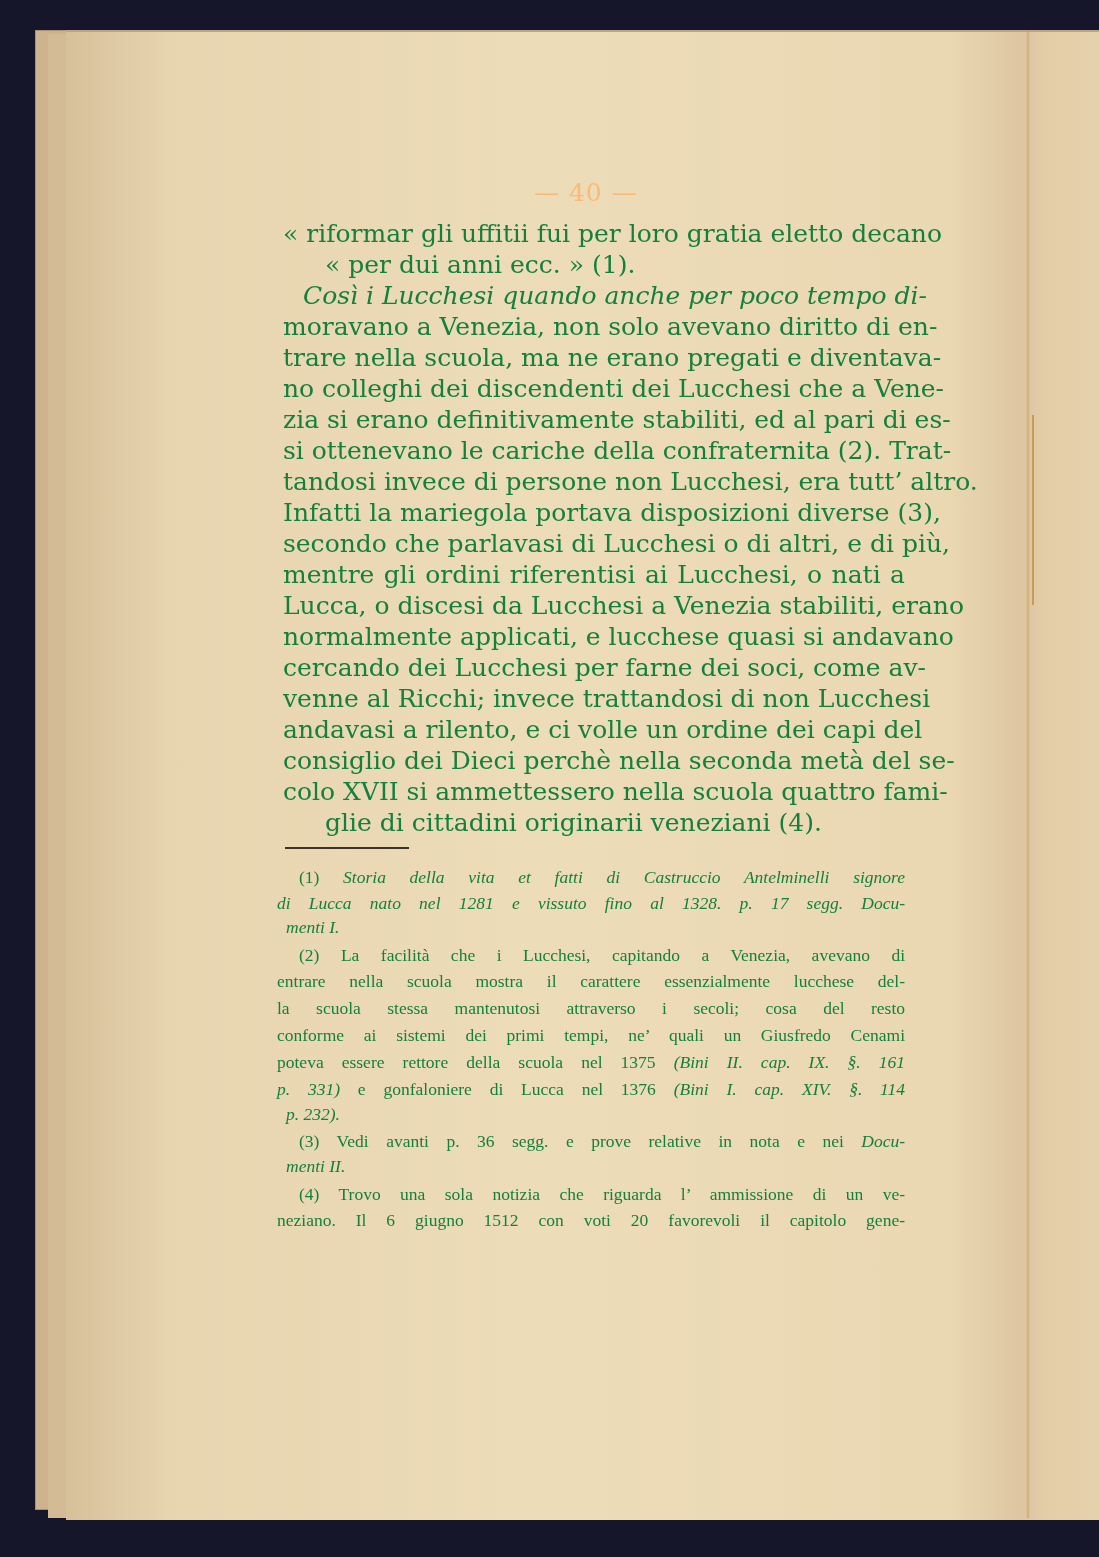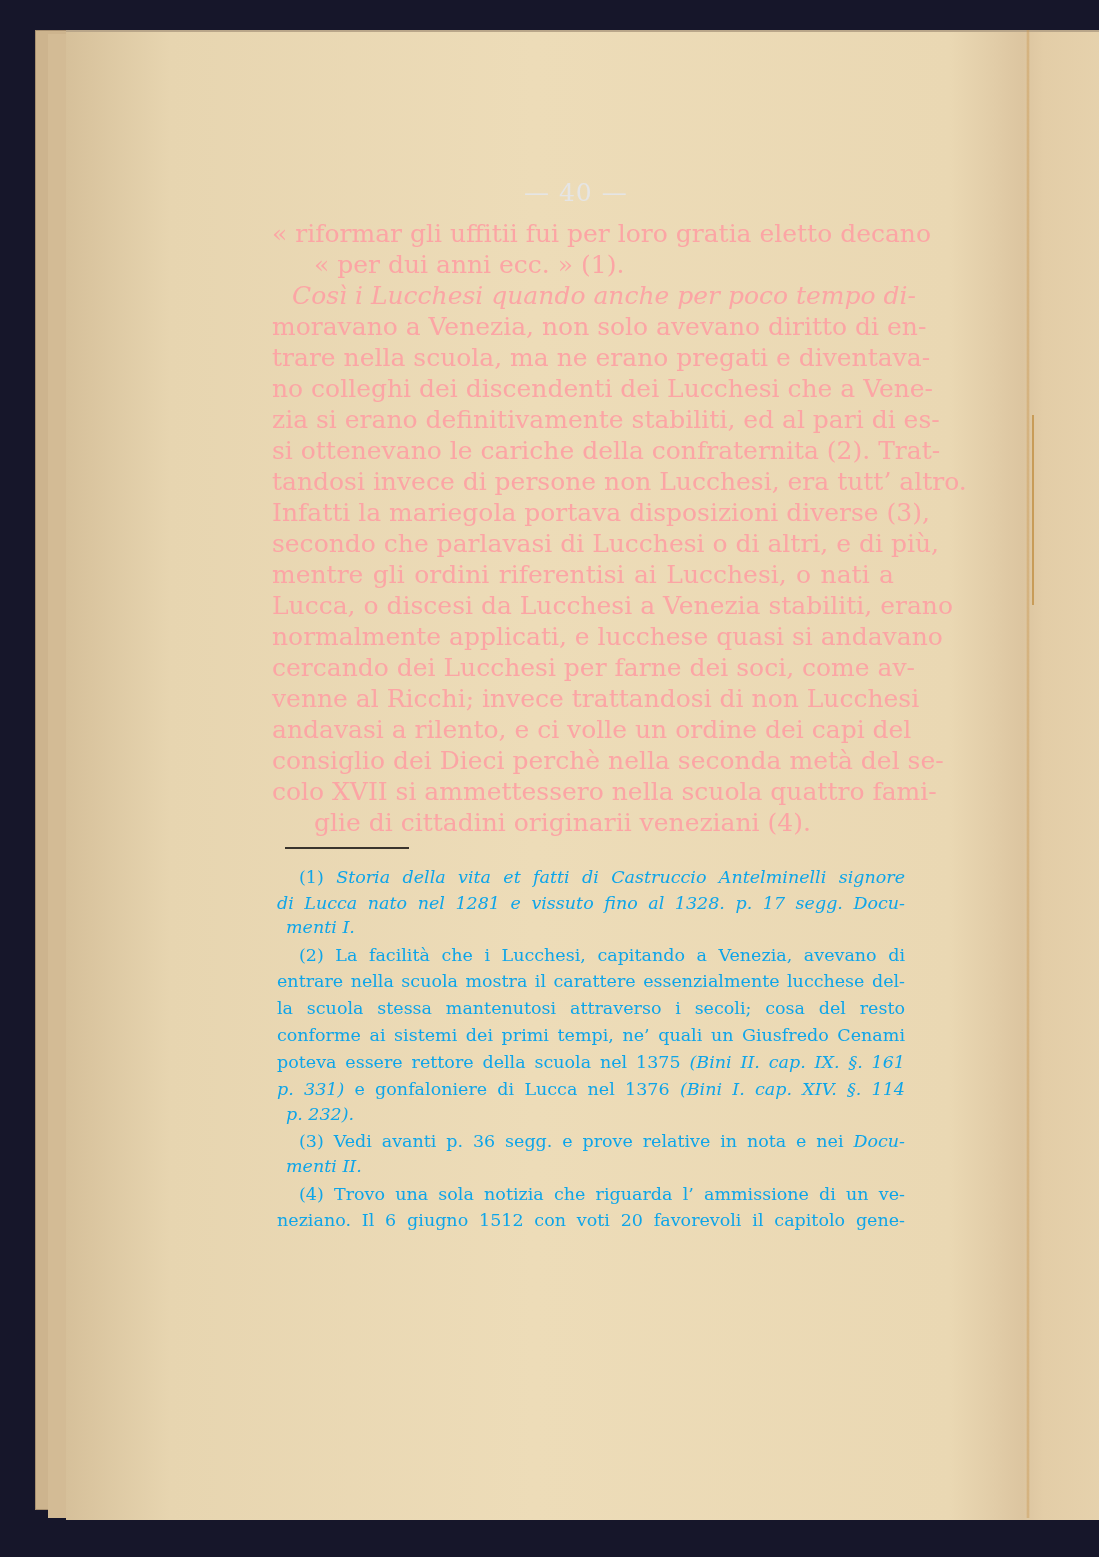--- a/index.html
+++ b/index.html
@@ -23,35 +23,35 @@
     }
     .gutter {
       position: absolute; left: 1026px; top: 30px; width: 4px; height: 1488px;
       background: linear-gradient(90deg, rgba(190,150,90,0.0), rgba(200,150,80,0.55), rgba(190,150,90,0.0));
     }
     .crack {
       position: absolute; left: 1032px; top: 415px; width: 2px; height: 190px;
       background: #c89c58;
     }
     .text {
-      position: absolute; color: #e5e5e5; white-space: nowrap;
+      position: absolute; color: #fdba74; white-space: nowrap; margin-left: 10px;
     }
     .pagenum { left: 524px; top: 178px; font-size: 25px; letter-spacing: 1px; }
     .body-line {
-      position: absolute; left: 272px; width: 622px; font-size: 25px; line-height: 31px;
-      color: #fca5a5; text-align: justify; text-align-last: justify; white-space: nowrap;
+      position: absolute; left: 283px; width: 622px; font-size: 25px; line-height: 31px;
+      color: #15803d; text-align: justify; text-align-last: justify; white-space: nowrap;
     }
     .body-line.last { text-align-last: left; margin-left: 42px; }
     .indent { padding-left: 20px; width: 602px; font-style: italic; }
     .rule {
       position: absolute; left: 285px; top: 847px; width: 124px; height: 2px; background: #3a342d;
     }
     .fn-line {
       position: absolute; left: 277px; width: 628px; font-size: 17.5px; line-height: 26.5px;
-      color: #0ea5e9; text-align: justify; text-align-last: justify; white-space: nowrap;
+      color: #15803d; text-align: justify; text-align-last: justify; white-space: nowrap; font-family: Liberation Serif, serif;
     }
     .fn-line.last { text-align-last: left; margin-left: 9px; }
     .fn-indent { padding-left: 22px; width: 606px; }
     i { font-style: italic; }
   </style>
 </head>
 <body>
 
 <div class="edge1"></div>
 <div class="edge2"></div>

